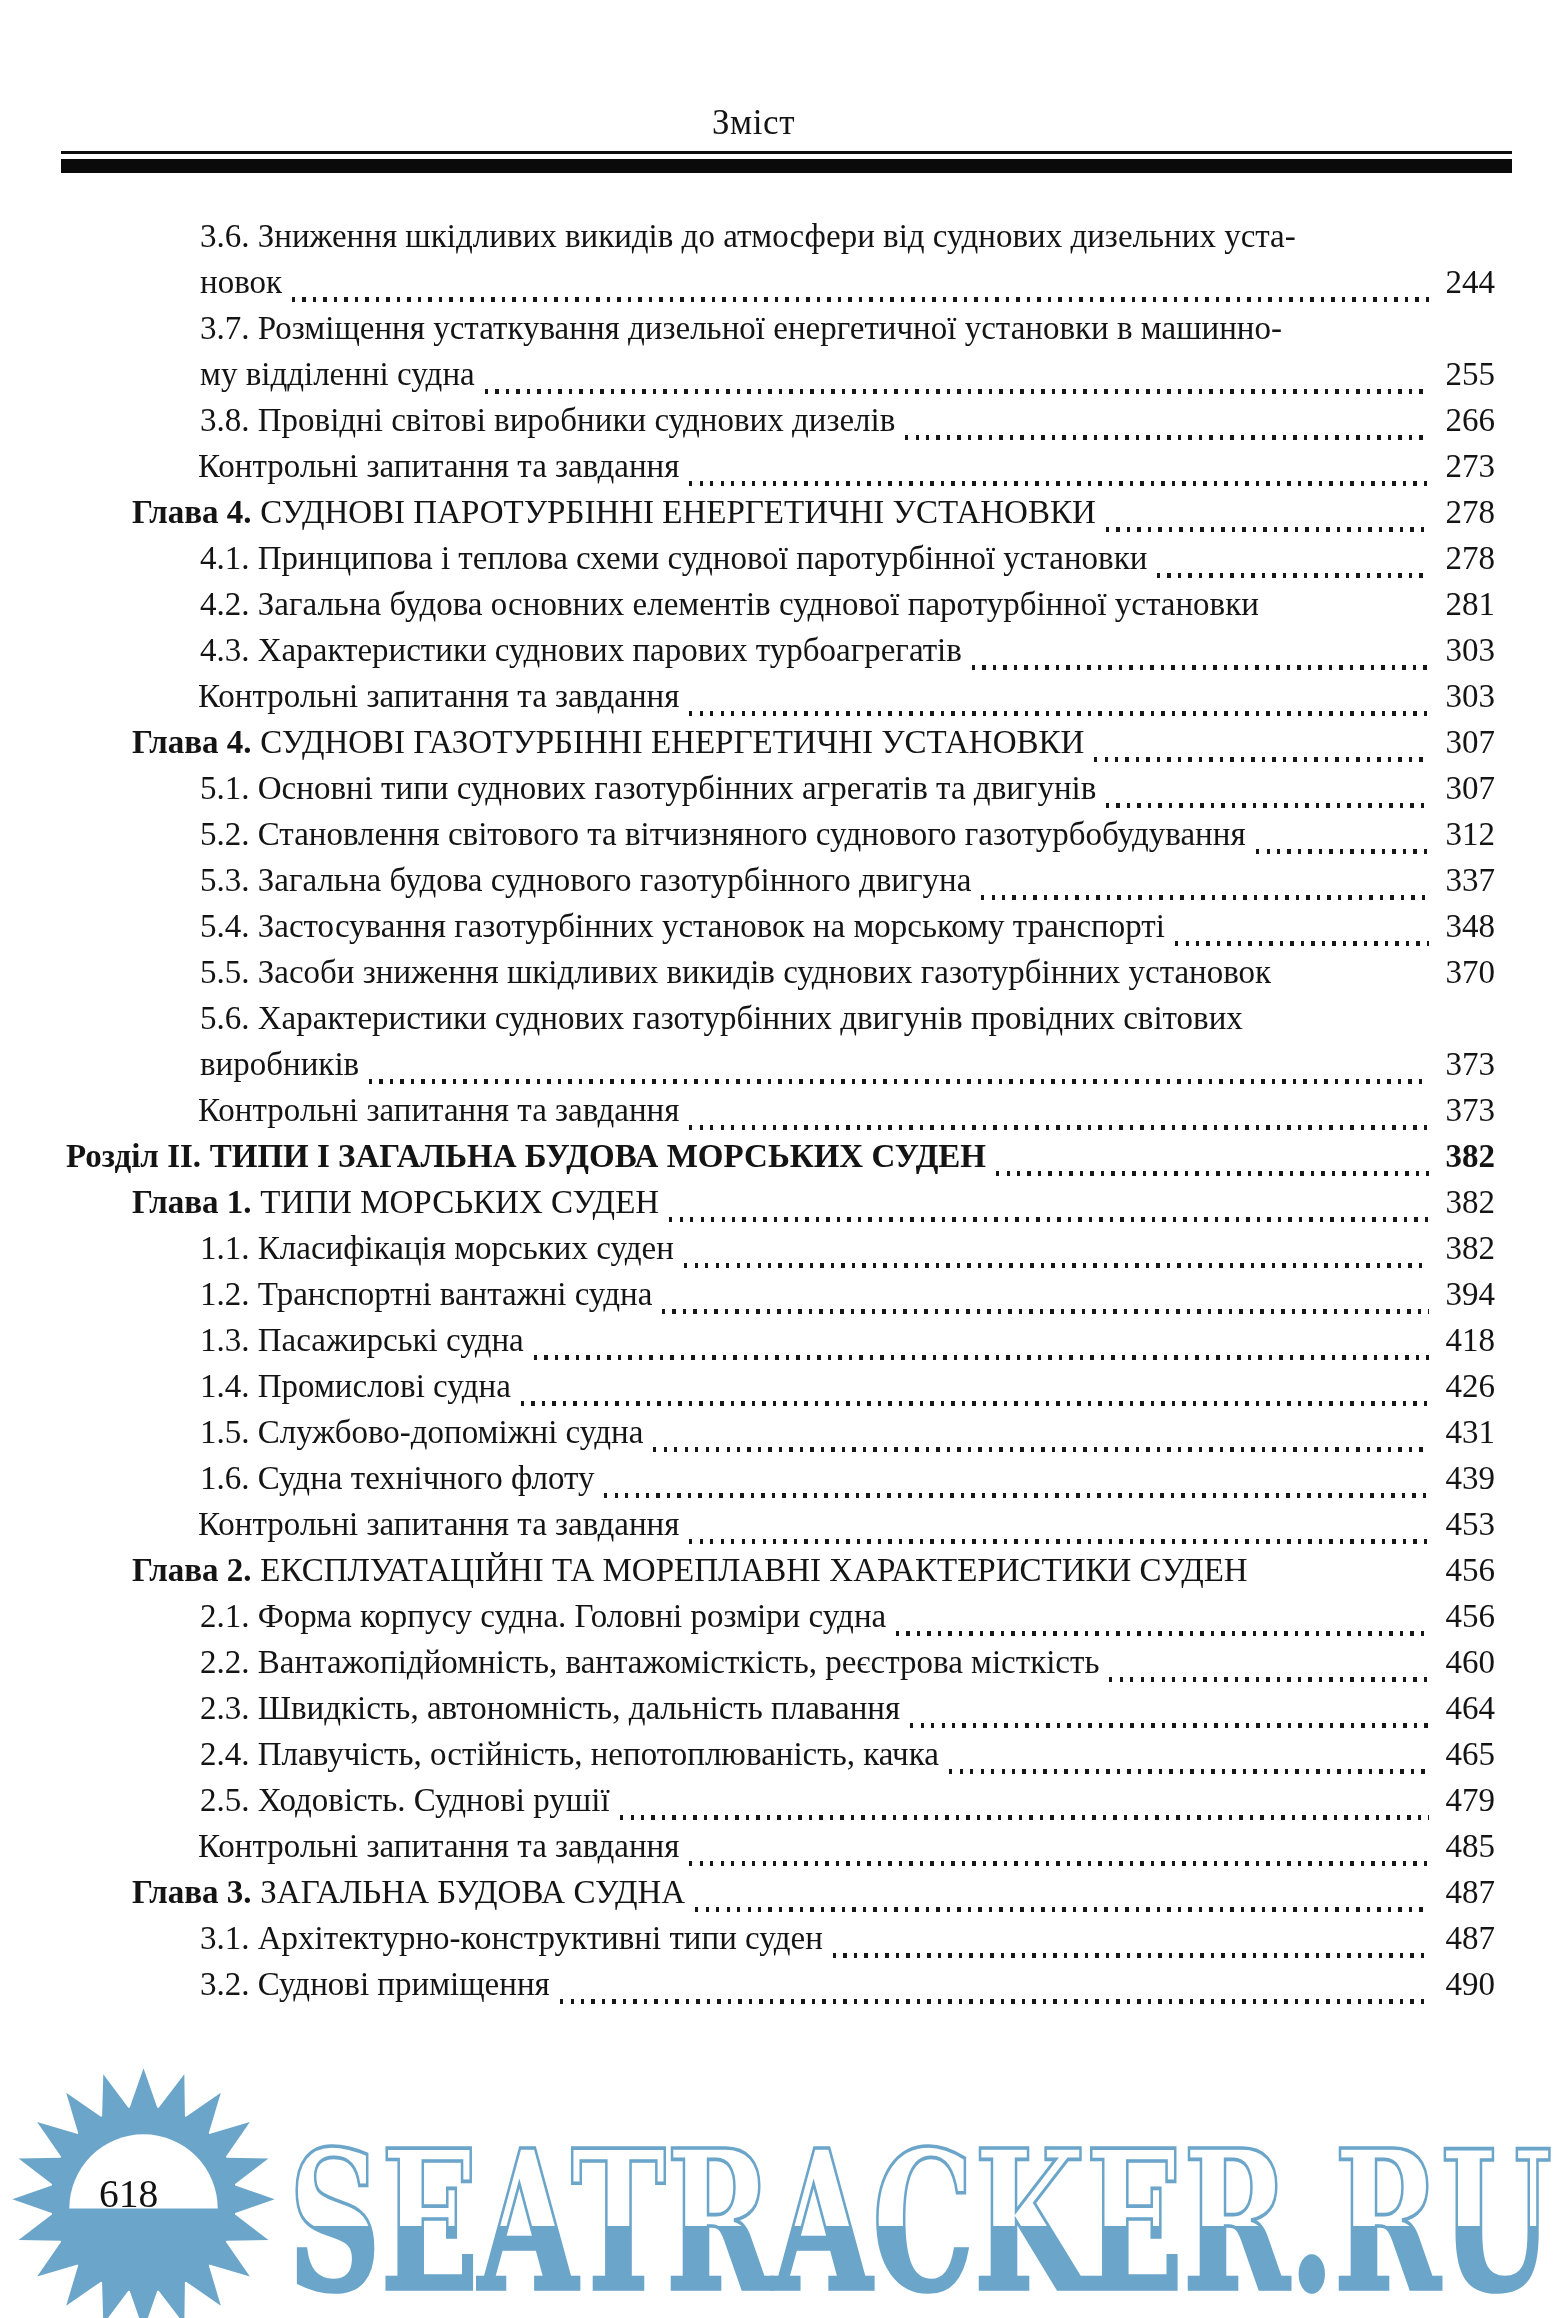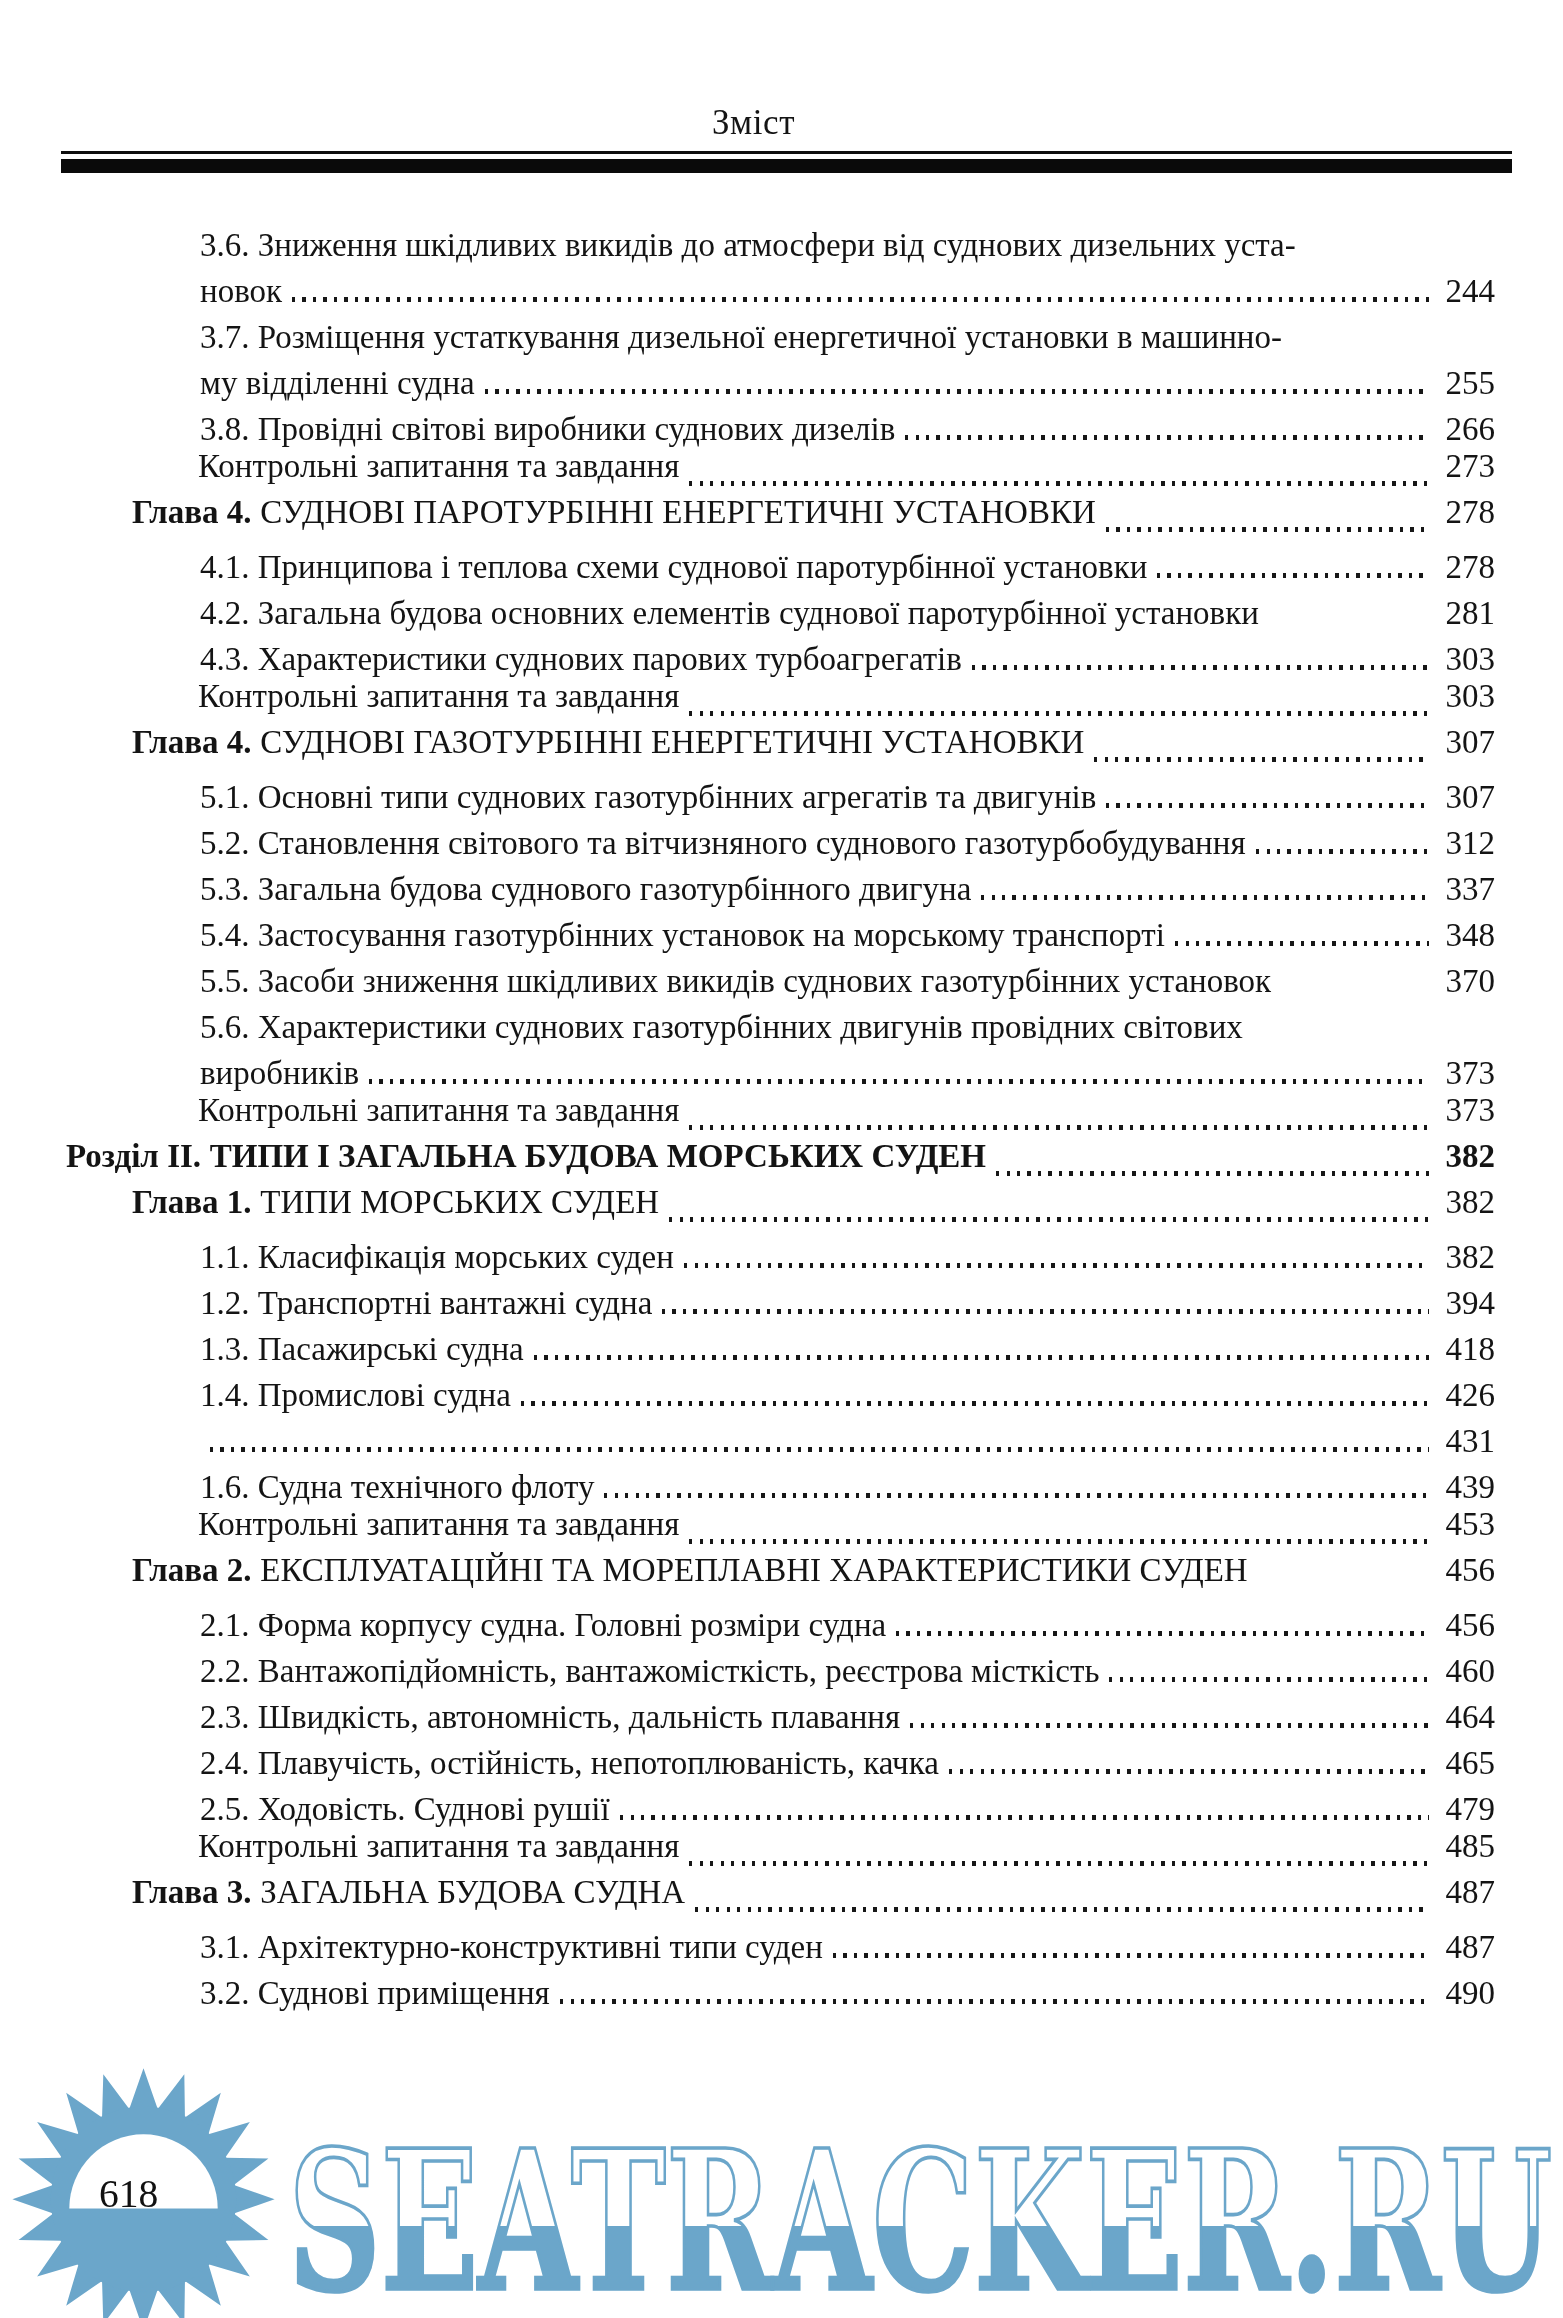--- a/index.html
+++ b/index.html
@@ -32,21 +32,21 @@
   .row{
     display:flex;
     align-items:baseline;
     height:46px;
     white-space:nowrap;
   }
   .row .prefix{font-weight:bold;padding-right:8.7px;}
   .row .txt{flex-shrink:0;}
   .lvl-section{font-weight:bold;padding-left:0;font-family:Liberation Serif, serif;}
   .lvl-chapter{padding-left:66px;}
-  .lvl-sub{padding-left:134px;align-items:flex-end;}
+  .lvl-sub{padding-left:134px;}
   .lvl-control{padding-left:132px;}
   .dots{
     flex:1 1 25px;
     height:5px;
     align-self:flex-end;
     margin:0 7.4px 8px 10px;
     background-image:repeating-linear-gradient(to right,#171717 0 3.1px,transparent 3.1px 10.5px);
   }
   .dots.hidden{background-image:none;}
   .pg{min-width:59px;text-align:right;flex-shrink:0;}
@@ -185,20 +185,21 @@
         <span class="txt">1.3. Пасажирські судна</span>
         <span class="dots"></span>
         <span class="pg">418</span>
       </div>
       <div class="row lvl-sub">
         <span class="txt">1.4. Промислові судна</span>
         <span class="dots"></span>
         <span class="pg">426</span>
       </div>
       <div class="row lvl-sub">
+        <span class="txt">1.5. Службово-допоміжні судна</span>
         <span class="dots"></span>
         <span class="pg">431</span>
       </div>
       <div class="row lvl-sub">
         <span class="txt">1.6. Судна технічного флоту</span>
         <span class="dots"></span>
         <span class="pg">439</span>
       </div>
       <div class="row lvl-control">
         <span class="txt">Контрольні запитання та завдання</span>

